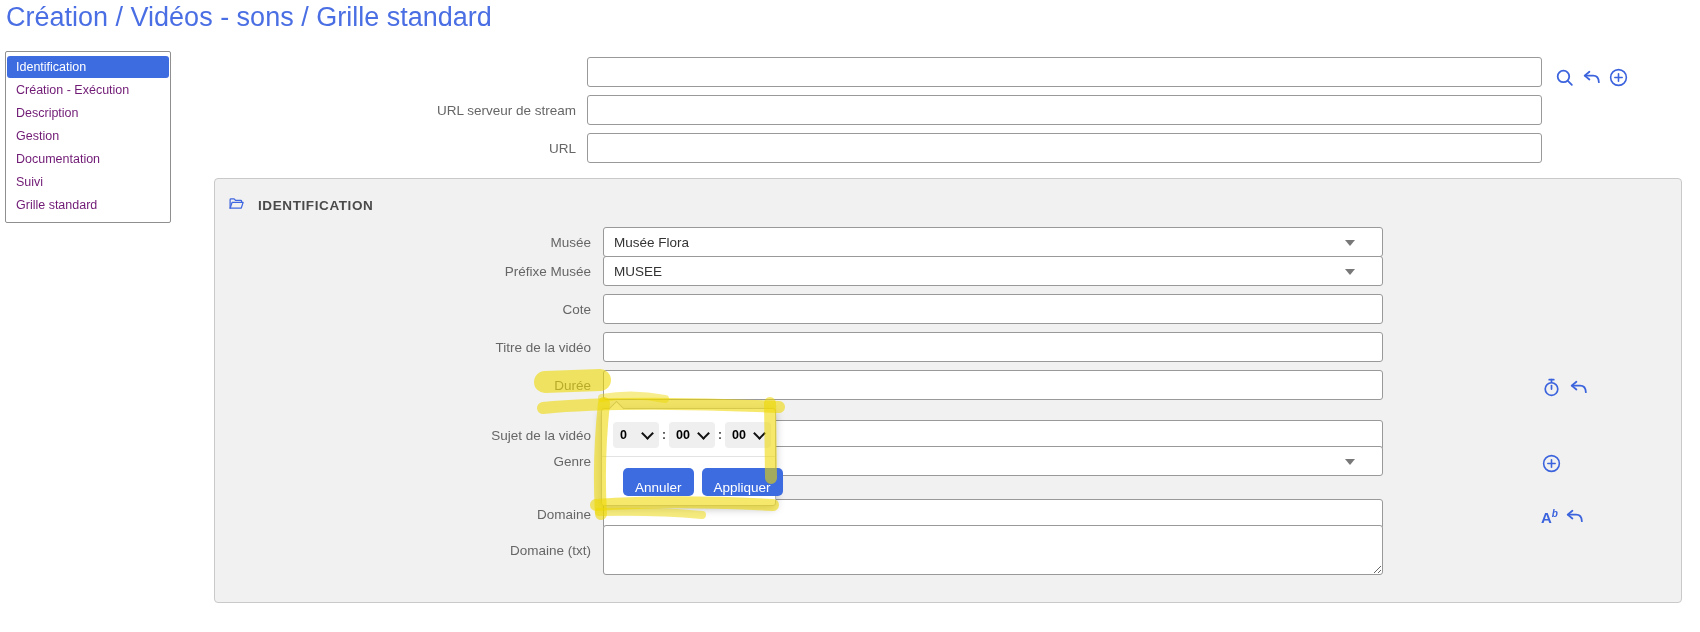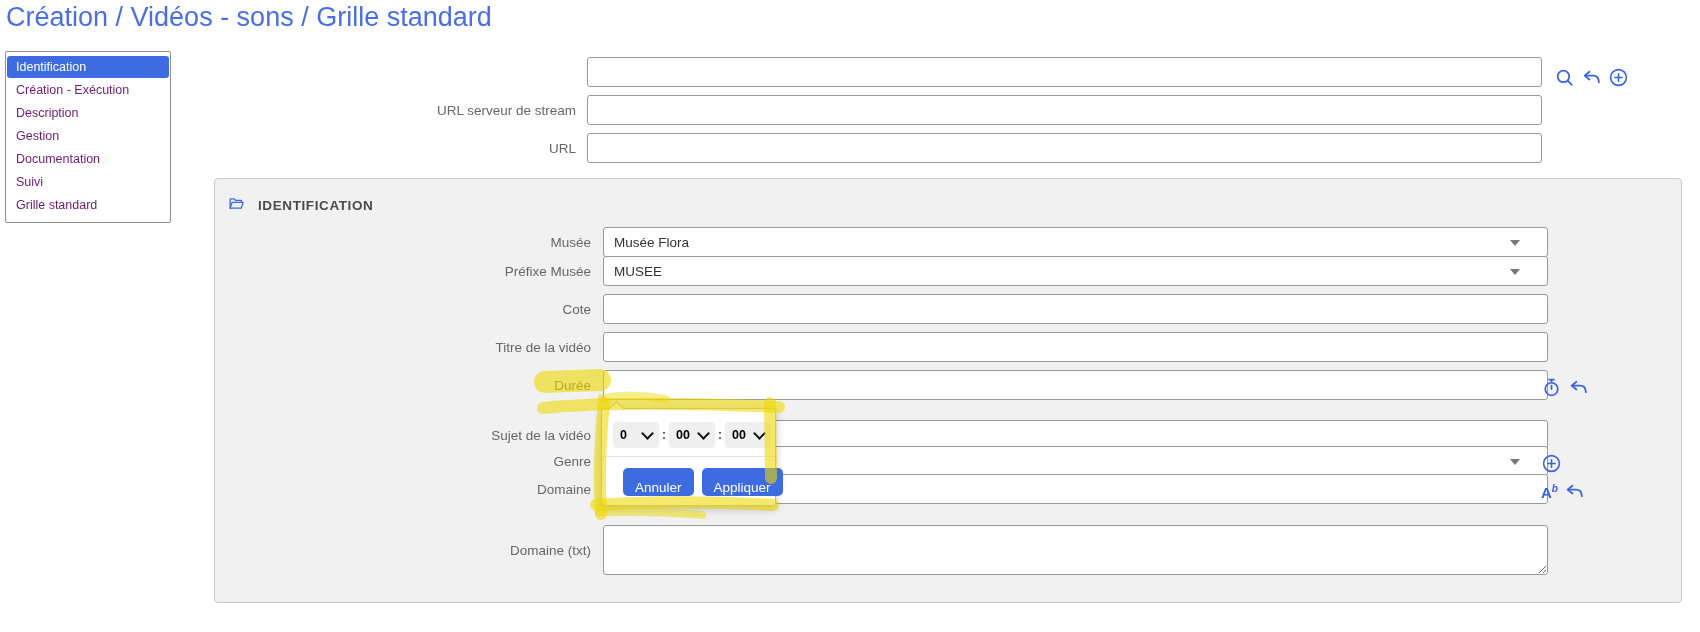--- a/index.html
+++ b/index.html
@@ -13,21 +13,21 @@
            margin:0 1px 1px;border-radius:3px;cursor:pointer;white-space:nowrap;overflow:hidden}
   .sb-item.sel{background:var(--accent,#3d6be0);color:#fff}
   
   .trow{position:absolute;left:0;width:1700px;height:30px}
   .prow{position:absolute;left:0;right:0;height:30px}
   .flabel{position:absolute;top:0;height:30px;display:flex;align-items:center;
           justify-content:flex-end;color:#666;font-size:13.5px;white-space:nowrap}
   .trow .flabel{left:0;width:576px}
   .trow .ctrl{position:absolute;left:587px;width:955px}
   .prow .flabel{left:0;width:376px}
-  .prow .ctrl{position:absolute;left:388px;width:945px}
+  .prow .ctrl{position:absolute;left:388px;width:780px}
   .prow.ta{height:50px}.prow.ta .flabel{height:50px}
   .finput{box-sizing:border-box;display:block;width:100%;height:30px;border:1px solid #999;
           border-radius:3px;background:#fff;font-family:"Liberation Sans",sans-serif;
           font-size:13.5px;color:#333;padding:0 10px;outline:none}
   textarea.finput{height:50px;padding:4px 10px;resize:both}
   .selectbox{position:relative;box-sizing:border-box;width:100%;height:30px;border:1px solid #999;
              border-radius:3px;background:#fff;display:flex;align-items:center;padding:0 10px;
              font-size:13.5px;color:#333;cursor:pointer}
   .caret{position:absolute;right:27px;top:12px;width:0;height:0;
          border-left:5px solid transparent;border-right:5px solid transparent;
@@ -198,21 +198,21 @@
         <div class="icons">
           <span>
             <svg width="21" height="21" viewBox="0 0 20 20" fill="none" stroke="#3b63dd" stroke-width="1.5" stroke-linecap="round">
               <circle cx="10" cy="10" r="7.5"></circle>
               <line x1="10" y1="6.5" x2="10" y2="13.5"></line>
               <line x1="6.5" y1="10" x2="13.5" y2="10"></line>
             </svg>
           </span>
         </div>
       </div>
-      <div class="prow" style="top: 295px;">
+      <div class="prow" style="top: 320px;">
         <div class="flabel">Domaine</div>
         <div class="ctrl">
           <input class="finput" type="text" value="" style="">
         </div>
         <div class="icons">
           <span><span class="ab">A<sup>b</sup></span></span>
           <span>
             <svg width="21" height="21" viewBox="0 0 20 20" fill="none" stroke="#3b63dd" stroke-width="1.7" stroke-linecap="round" stroke-linejoin="round">
               <path d="M8 4.5 L3.5 8.2 L8 11.9"></path>
               <path d="M3.8 8.2 H11.5 C15.3 8.2 16.9 10.8 17 14.5"></path>

